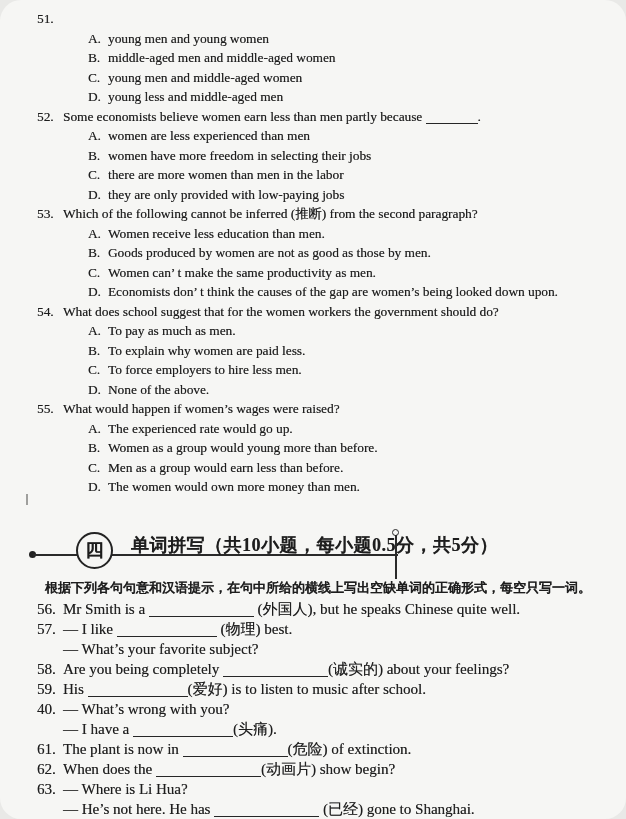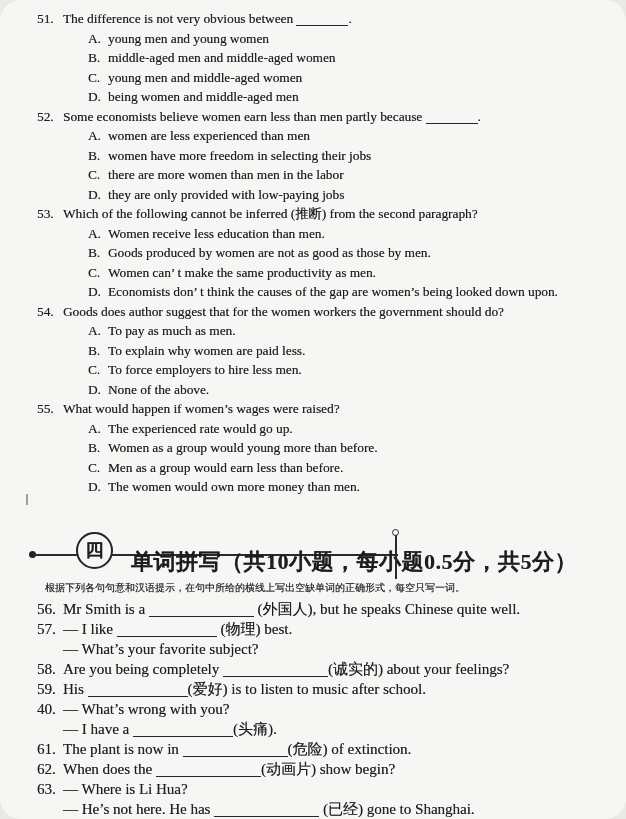--- a/index.html
+++ b/index.html
@@ -52,40 +52,40 @@
   }
   .section-head .badge {
     position: absolute; left: 76px; top: 5px;
     width: 37px; height: 37px;
     border: 2.5px solid #232323; border-radius: 50%;
     background: #f6f6f4;
     font-size: 18px; font-weight: bold;
     text-align: center; line-height: 33px;
   }
   .section-head .title {
-    position: absolute; left: 131px; top: 20px;
-    font-size: 22px; font-weight: bold;
+    position: absolute; left: 131px; top: 6px;
+    font-size: 18px; font-weight: bold;
     letter-spacing: 0.5px;
     white-space: nowrap;
   }
   .pin { position: absolute; left: 390px; top: 2px; width: 12px; height: 50px; }
   .pin .pin-stem {
     position: absolute; left: 5px; top: 6px;
     width: 1.8px; height: 44px; background: #2a2a2a;
   }
   .pin .pin-head {
     position: absolute; left: 2px; top: 0;
     width: 7px; height: 7px;
     border: 1.6px solid #2a2a2a; border-radius: 50%;
     background: #f6f6f4;
   }
 
   .instruction {
     margin: 2px 10px 0 45px;
-    font-size: 10px; font-weight: normal;
+    font-size: 13px; font-weight: bold;
     line-height: 17px;
     white-space: nowrap;
   }
 
   
   .spelling {
     padding: 3px 8px 0 37px;
     font-size: 15px;
     line-height: 20px;
   }
@@ -102,41 +102,40 @@
 </style>
 </head>
 <body>
 
 <div class="page" style="background: rgb(246, 246, 244); color: rgb(29, 29, 29);">
 
   <div class="reading">
   <div class="q">
     <div class="q-line">
       <span class="q-num">51.</span>
-      <span class="q-stem"><span>The difference is not very obvious between </span><span class="blank" style="width: 52px;"></span><span>.</span></span>
     </div>
     <div class="q-options">
   <div class="opt">
     <span class="opt-label">A.</span>
     <span class="opt-text">young men and young women</span>
   </div>
 
   <div class="opt">
     <span class="opt-label">B.</span>
     <span class="opt-text">middle-aged men and middle-aged women</span>
   </div>
 
   <div class="opt">
     <span class="opt-label">C.</span>
     <span class="opt-text">young men and middle-aged women</span>
   </div>
 
   <div class="opt">
     <span class="opt-label">D.</span>
-    <span class="opt-text">being women and middle-aged men</span>
+    <span class="opt-text">young less and middle-aged men</span>
   </div>
 </div>
   </div>
 
   <div class="q">
     <div class="q-line">
       <span class="q-num">52.</span>
       <span class="q-stem"><span>Some economists believe women earn less than men partly because </span><span class="blank" style="width: 52px;"></span><span>.</span></span>
     </div>
     <div class="q-options">
@@ -186,21 +185,21 @@
   <div class="opt">
     <span class="opt-label">D.</span>
     <span class="opt-text">Economists don’ t think the causes of the gap are women’s being looked down upon.</span>
   </div>
 </div>
   </div>
 
   <div class="q">
     <div class="q-line">
       <span class="q-num">54.</span>
-      <span class="q-stem"><span>Goods does author suggest that for the women workers the government should do?</span></span>
+      <span class="q-stem"><span>What does school suggest that for the women workers the government should do?</span></span>
     </div>
     <div class="q-options">
   <div class="opt">
     <span class="opt-label">A.</span>
     <span class="opt-text">To pay as much as men.</span>
   </div>
 
   <div class="opt">
     <span class="opt-label">B.</span>
     <span class="opt-text">To explain why women are paid less.</span>

